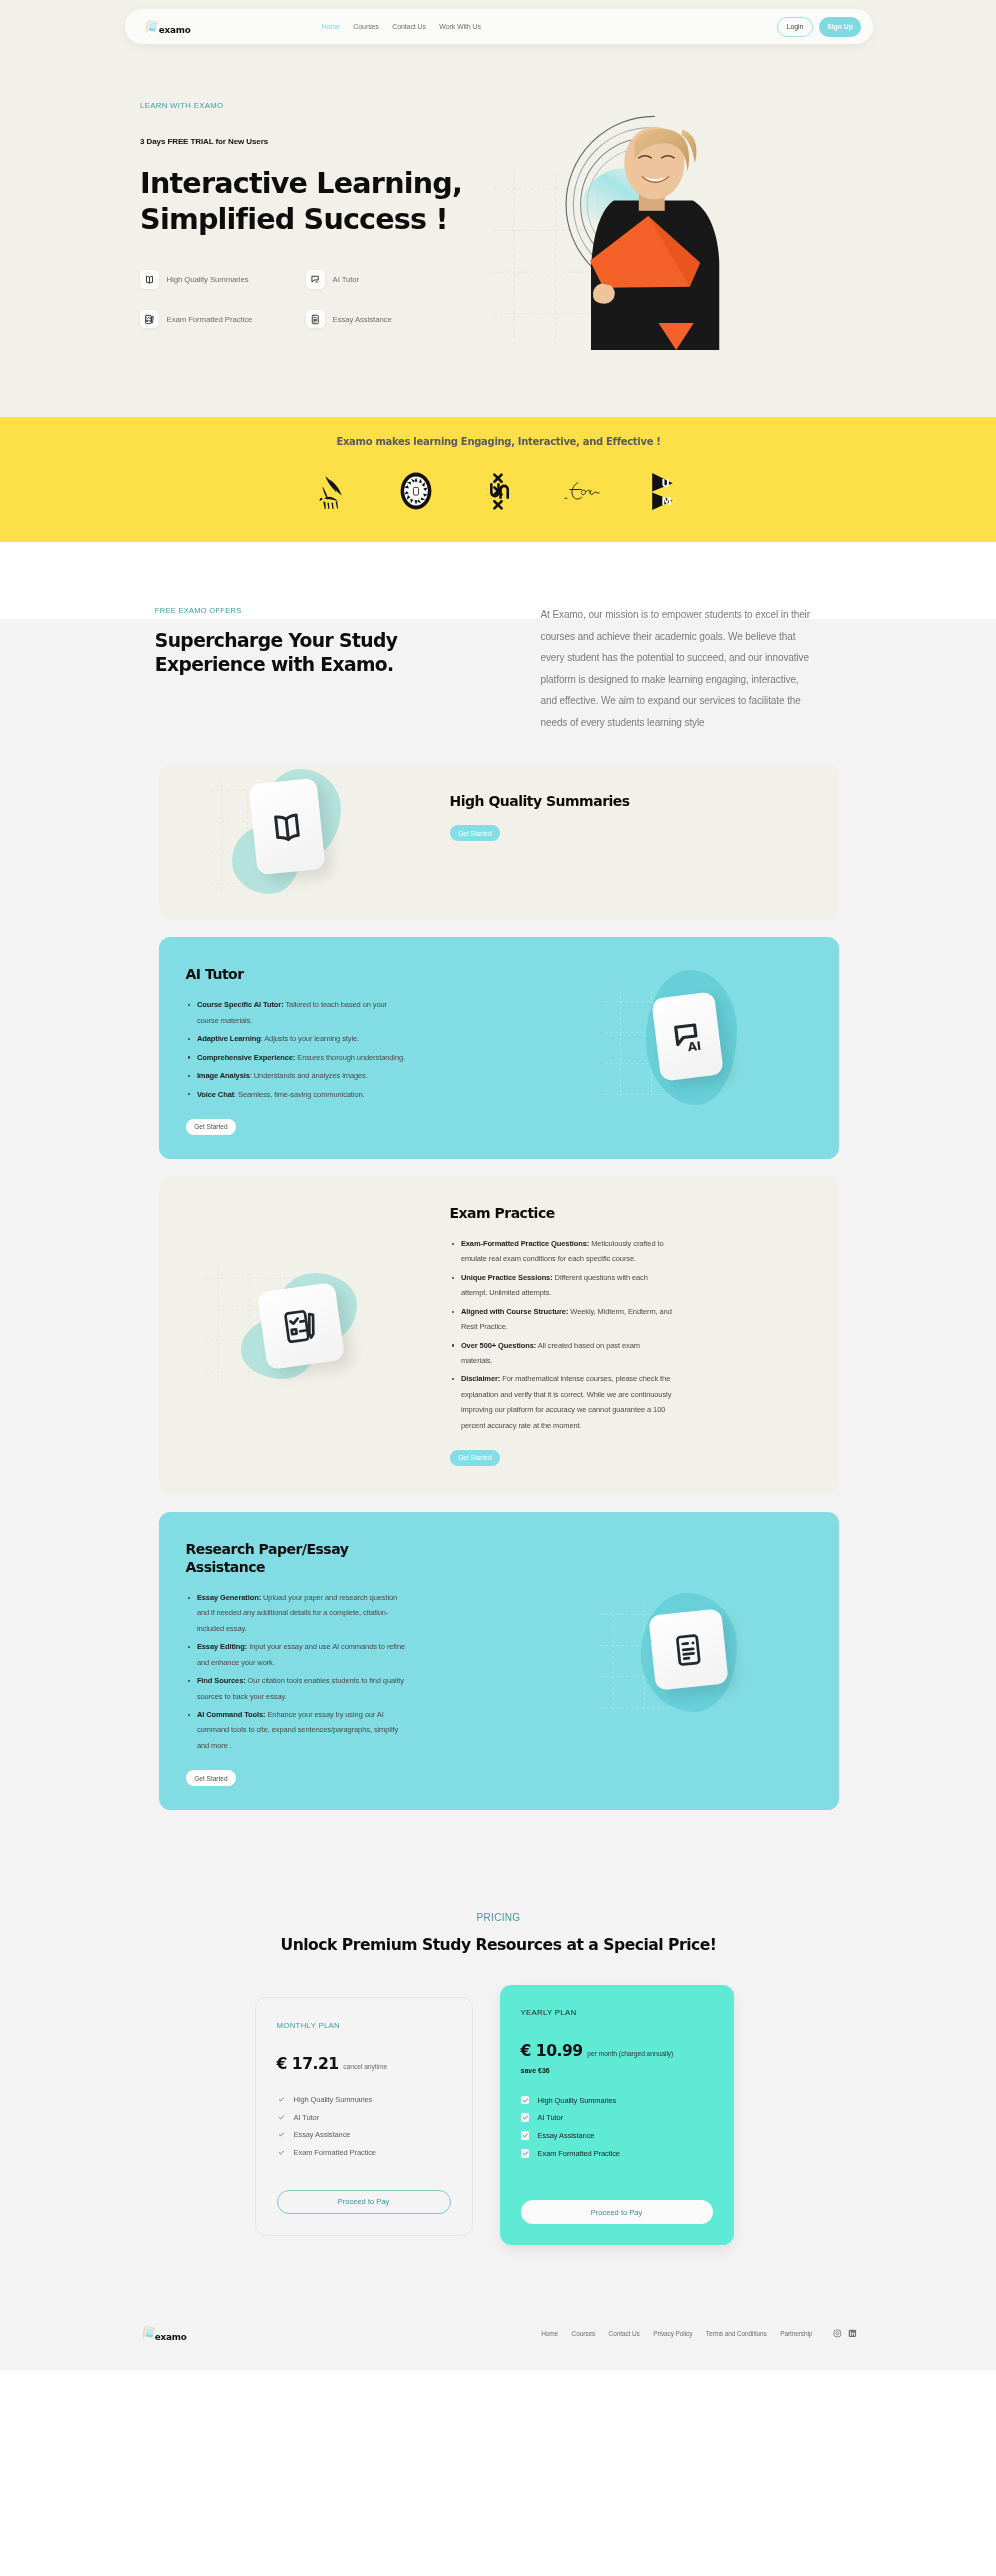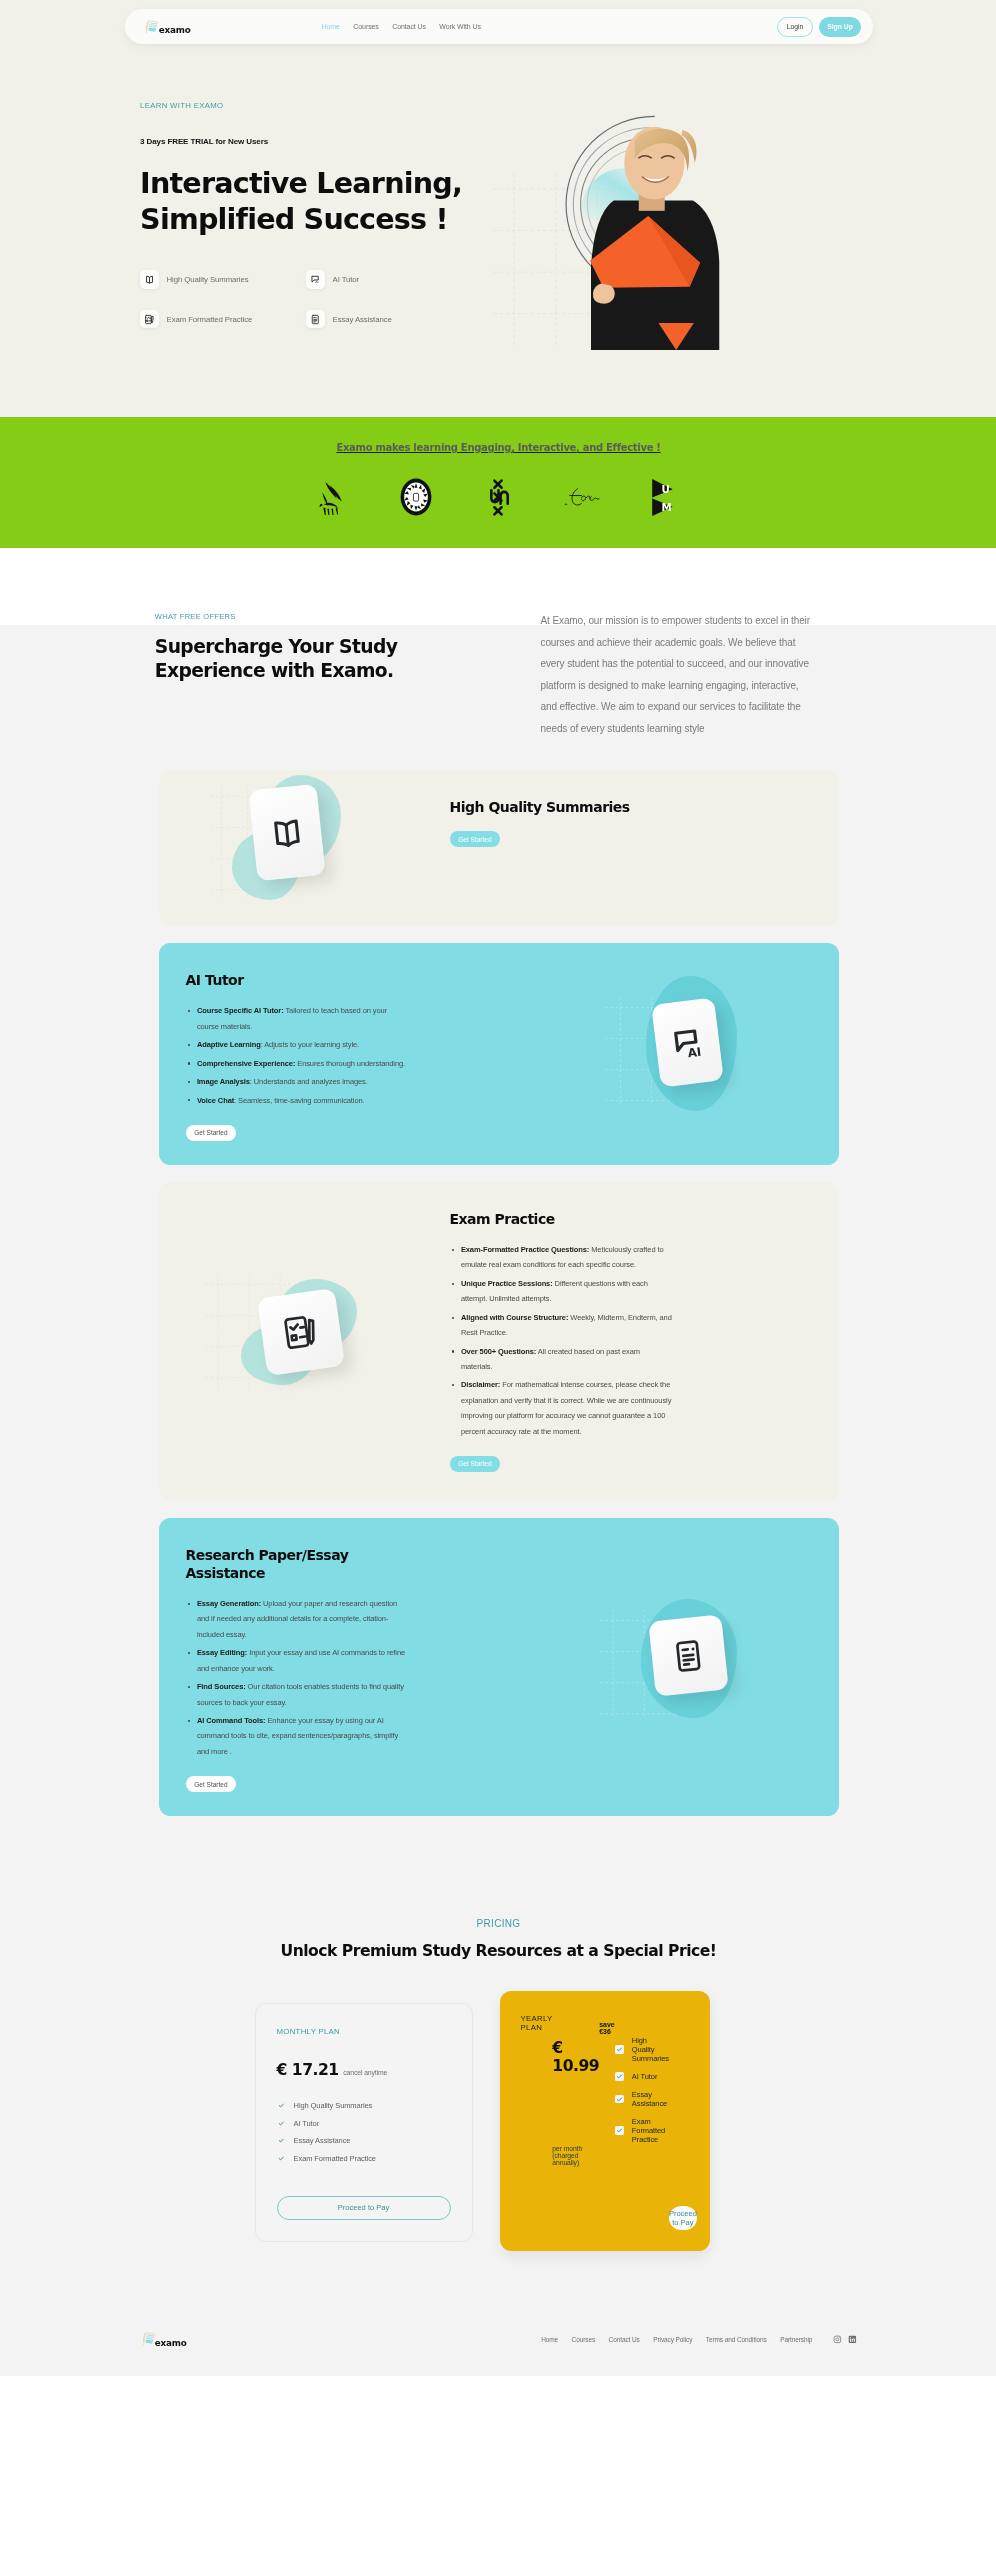--- a/index.html
+++ b/index.html
@@ -126,23 +126,22 @@
     box-shadow: 0 1px 3.6px rgba(0,0,0,0.07);
     display: flex; align-items: center; justify-content: center;
   }
   .feat-lbl { font-size: 7.8px; color: #6d6d6d; letter-spacing: -0.1px; }
 
   .hero-right { flex: 1; position: relative; }
   .hero-art { position: absolute; left: -15.6px; top: -21px; width: 270px; height: 270px; }
 
   
   .brands-band {
-    background: #84cc16;
-    padding: 25px 0 32px;
-    text-decoration: underline;
+    background: #fde047;
+    padding: 19px 0 32px;
   }
   .brands-title {
     text-align: center;
     font-family: "DejaVu Sans", sans-serif;
     font-weight: bold;
     font-size: 10px;
     color: #5b5b5b;
     letter-spacing: -0.3px;
   }
   .brands-row {
@@ -261,23 +260,23 @@
   .plans { width: 488px; margin: 31px auto 0; display: flex; gap: 27px; align-items: flex-start; }
   .plan { border-radius: 11.4px; padding: 23px 21px 21px; }
   .plan.monthly {
     width: 218px; background: #f4f4f4;
     border: 0.5px solid #e6e6e6;
     margin-top: 11.4px;
     min-height: 239px;
     display: flex; flex-direction: column;
   }
   .plan.yearly {
-    width: 210px; background: #eab308;
+    width: 234px; background: #5eead4;
     min-height: 260px;
-    display: flex; flex-direction: row;
+    display: flex; flex-direction: column;
     box-shadow: 0 5.2px 13.5px rgba(0,0,0,0.07);
   }
   .plan-name { font-size: 7.8px; letter-spacing: 0.3px; }
   .plan.monthly .plan-name { color: #3f9ba3; }
   .plan.yearly  .plan-name { color: #1d1d1d; }
   .plan-price-row { margin-top: 25px; display: flex; align-items: baseline; gap: 4.7px; flex-wrap: wrap; }
   .plan-price {
     font-family: "DejaVu Sans", sans-serif;
     font-size: 15.6px; font-weight: bold; letter-spacing: -0.5px; color: #101010;
   }
@@ -529,21 +528,21 @@
       </span>
 
     </div>
   </section>
 
   <div class="white-gap"></div>
 
   <section class="offers-band">
     <div class="offers-head">
       <div class="offers-head-left">
-        <div class="offers-eyebrow">WHAT FREE OFFERS</div>
+        <div class="offers-eyebrow">FREE EXAMO OFFERS</div>
         <h2 class="offers-h2">
           <span>Supercharge Your Study</span><br>
           <span>Experience with Examo.</span>
         </h2>
       </div>
       <p class="offers-copy">At Examo, our mission is to empower students to excel in their courses and achieve their academic goals. We believe that every student has the potential to succeed, and our innovative platform is designed to make learning engaging, interactive, and effective. We aim to expand our services to facilitate the needs of every students learning style</p>
     </div>
 
     <div class="cards-wrap">
 

